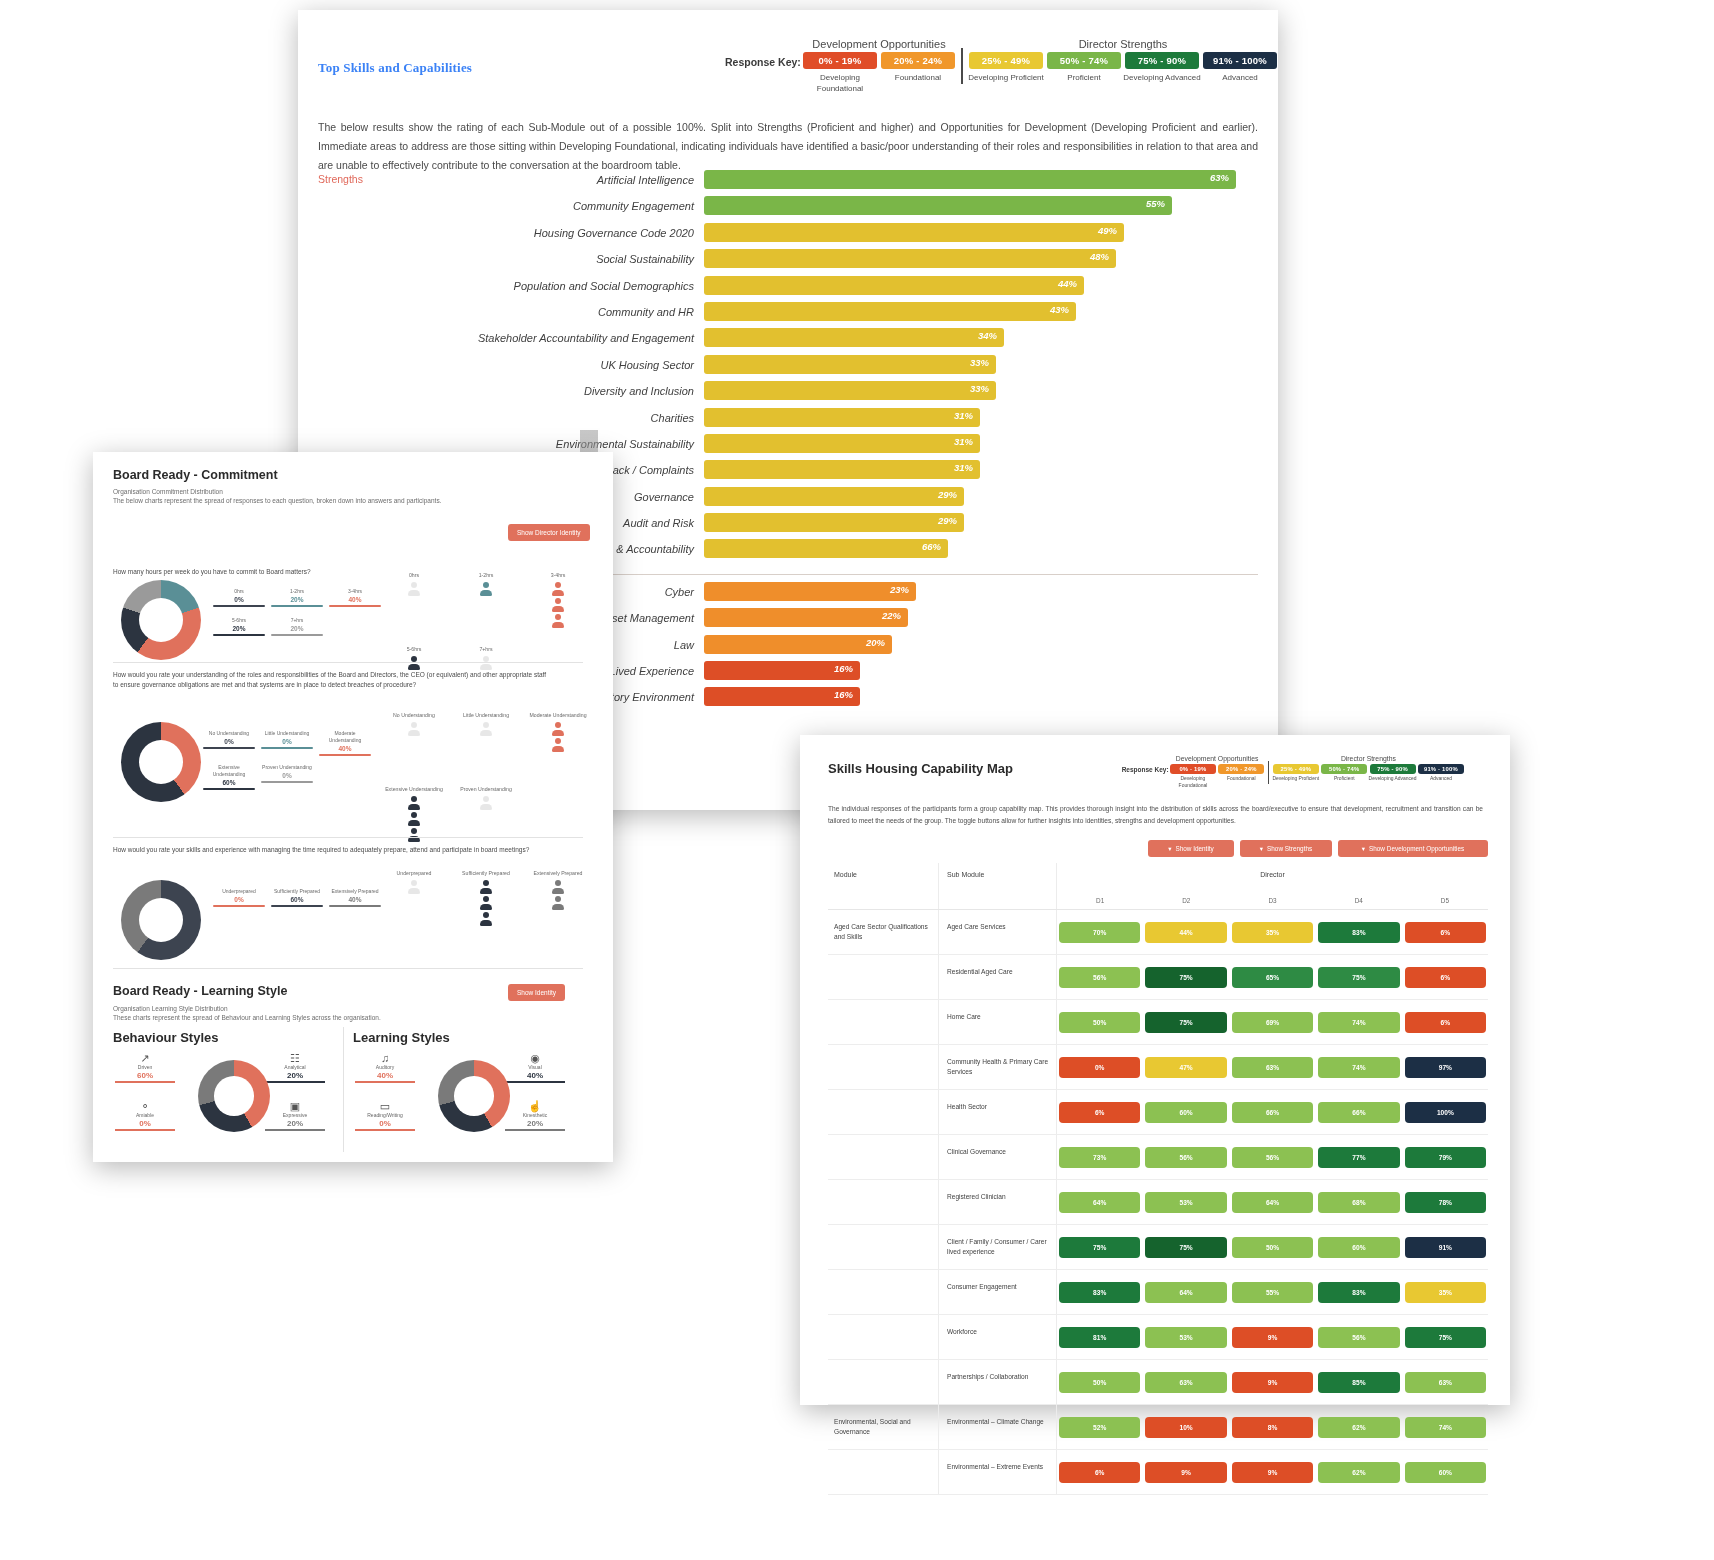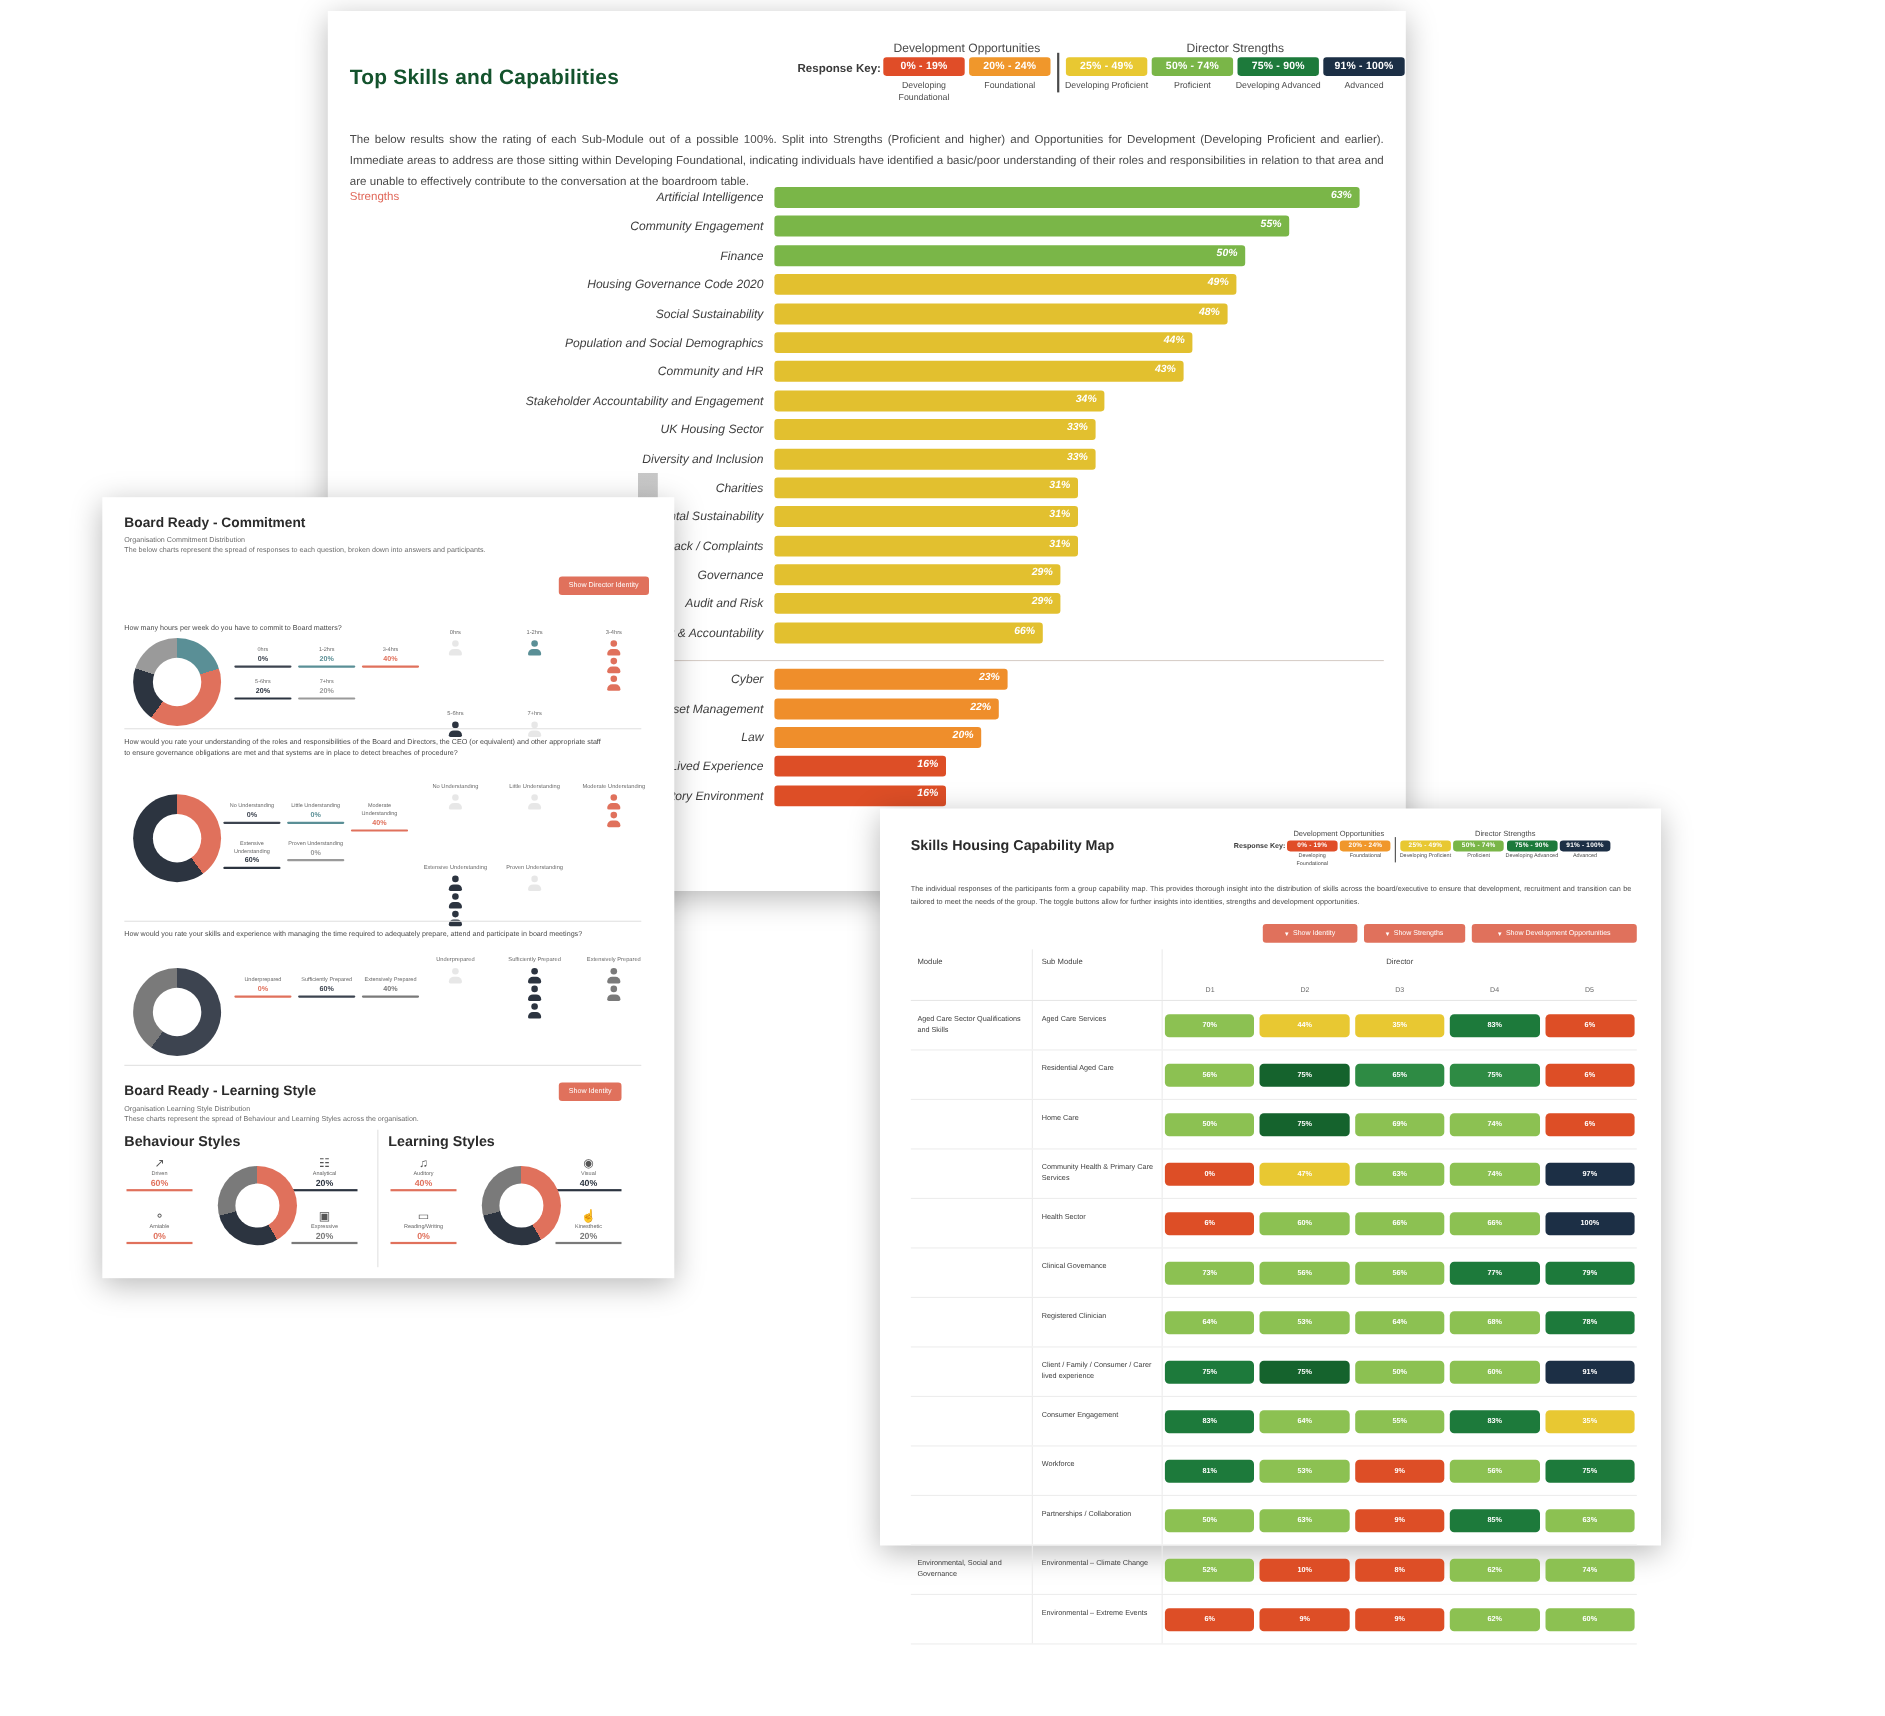--- a/index.html
+++ b/index.html
@@ -2,21 +2,21 @@
 <html><head>
 <meta charset="utf-8">
 <style>
   html,body{margin:0;padding:0;background:#ffffff;}
   body{width:1714px;height:1560px;position:relative;overflow:hidden;font-family:"Liberation Sans",sans-serif;color:#3d3d3d;}
 
   .page{position:absolute;background:#fff;box-shadow:0 6px 26px rgba(0,0,0,.28);}
 
   
   #page-skills{left:298px;top:10px;width:980px;height:800px;z-index:1;}
-  #page-skills .pg-title{position:absolute;left:20px;top:50px;font-size:19px;font-weight:bold;color:#14532d;letter-spacing:.2px;}
+  #page-skills .pg-title{position:absolute;left:20px;top:50px;font-size:13px;font-weight:bold;color:#3b82f6;letter-spacing:.2px;font-family:Liberation Serif, serif;}
   .legend-wrap{position:absolute;top:28px;}
   .legend-label{position:absolute;font-size:10.5px;font-weight:bold;color:#3a3a3a;}
   .legend-group-title{position:absolute;font-size:11px;color:#4a4a4a;}
   .legend-chip{position:absolute;width:74px;height:17px;border-radius:3px;color:#fff;font-size:9.5px;font-weight:bold;display:flex;align-items:center;justify-content:center;letter-spacing:.2px;}
   .legend-sub{position:absolute;width:82px;text-align:center;font-size:8px;line-height:11px;color:#4d4d4d;}
   .legend-divider{position:absolute;width:2px;background:#4a4a4a;}
 
   .intro-text{position:absolute;left:20px;top:108px;width:940px;font-size:10.5px;line-height:19px;color:#4a4a4a;text-align:justify;}
 
   .strengths-tag{position:absolute;left:20px;top:163px;font-size:10.5px;color:#e0685a;font-weight:500;}
@@ -115,28 +115,20 @@
       </div>
       <div class="bar-row">
         <div class="bar-label">Community Engagement</div>
         <div class="bar-track">
           <div class="bar-fill" style="width: 83.5714%; background: rgb(122, 182, 72);">
             <div class="bar-val">55%</div>
           </div>
         </div>
       </div>
       <div class="bar-row">
-        <div class="bar-label">Finance</div>
-        <div class="bar-track">
-          <div class="bar-fill" style="width: 76.4286%; background: rgb(122, 182, 72);">
-            <div class="bar-val">50%</div>
-          </div>
-        </div>
-      </div>
-      <div class="bar-row">
         <div class="bar-label">Housing Governance Code 2020</div>
         <div class="bar-track">
           <div class="bar-fill" style="width: 75%; background: rgb(226, 192, 47);">
             <div class="bar-val">49%</div>
           </div>
         </div>
       </div>
       <div class="bar-row">
         <div class="bar-label">Social Sustainability</div>
         <div class="bar-track">

